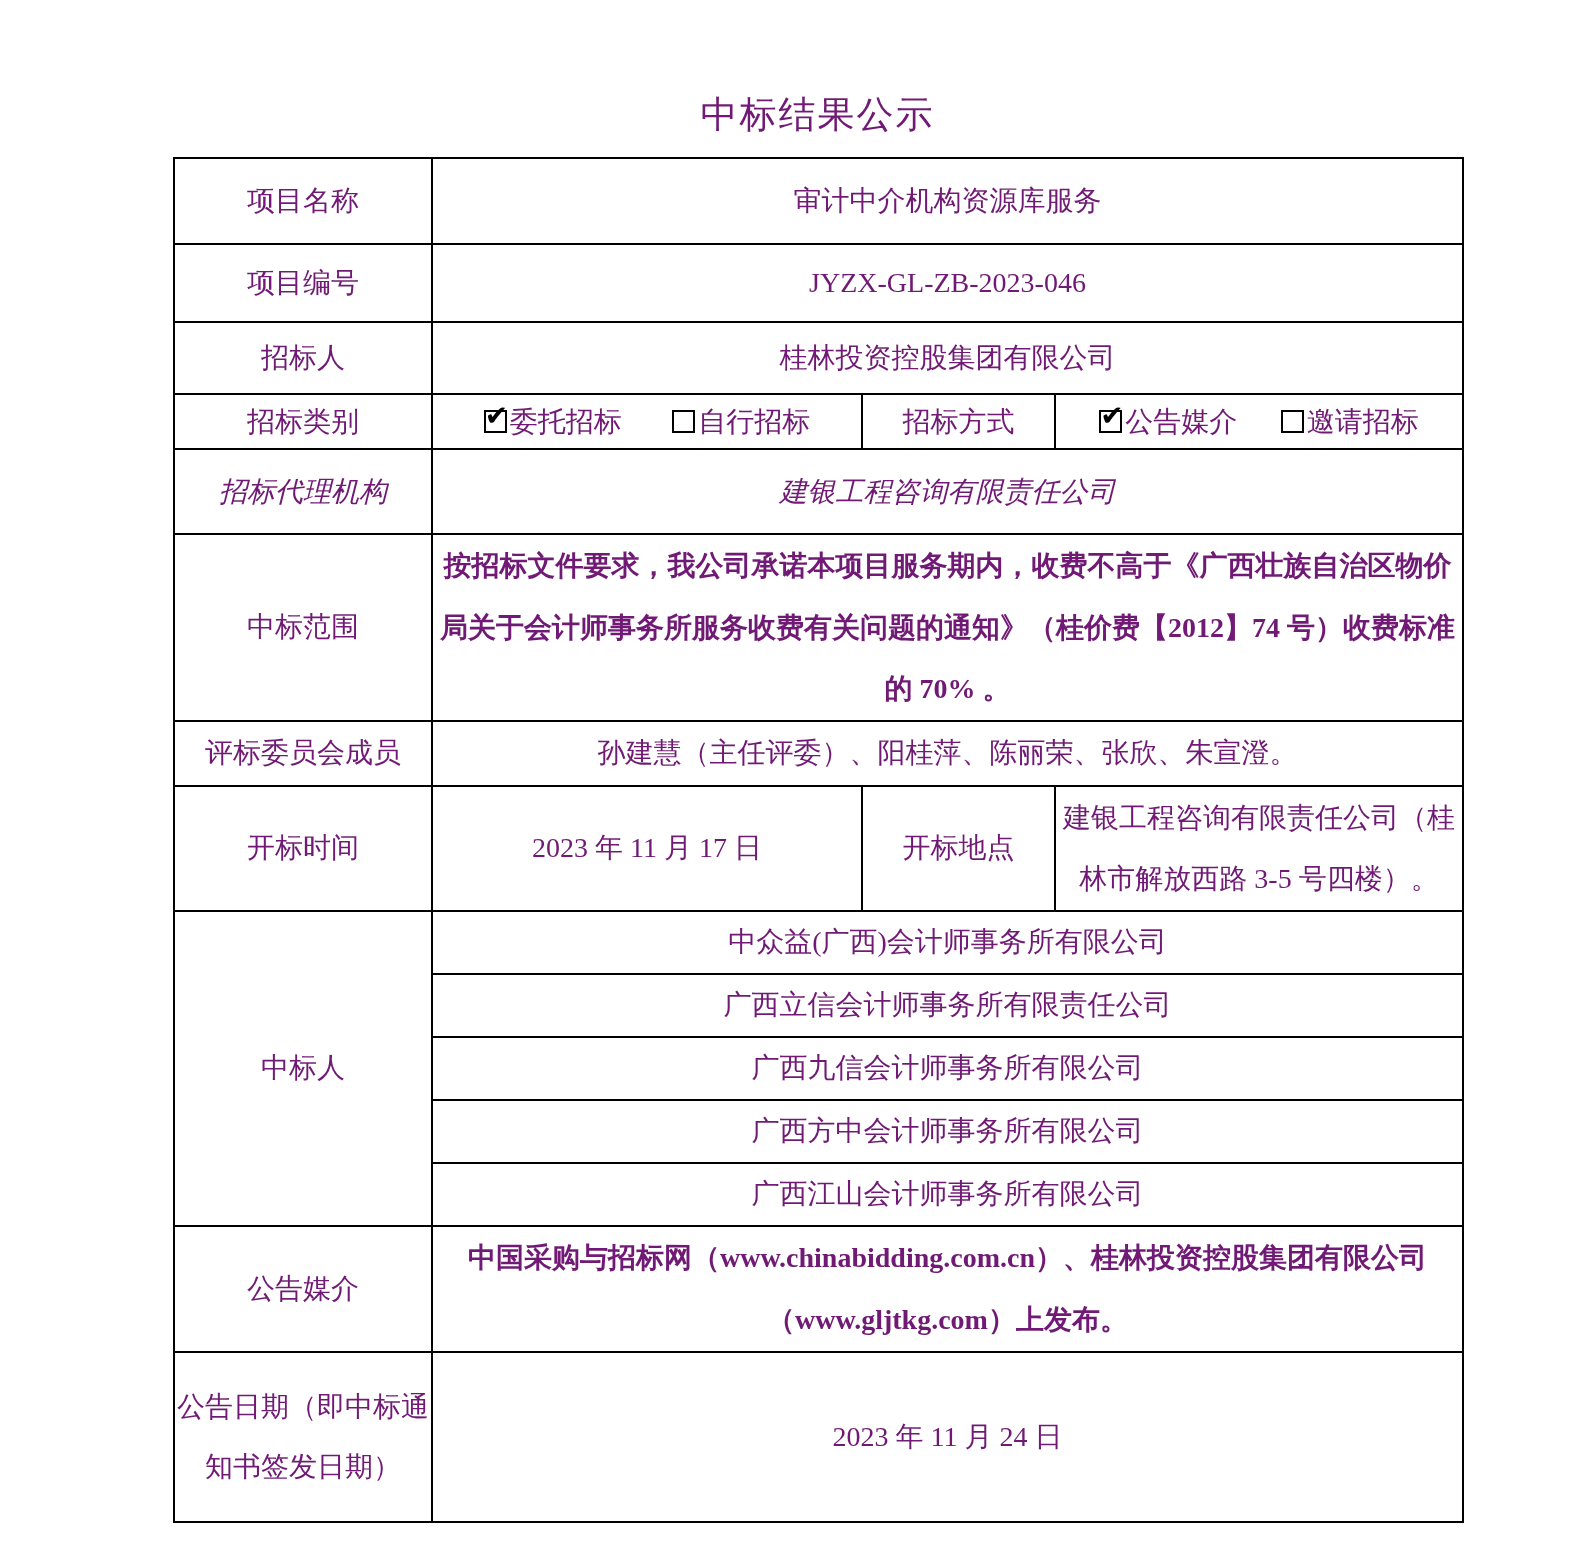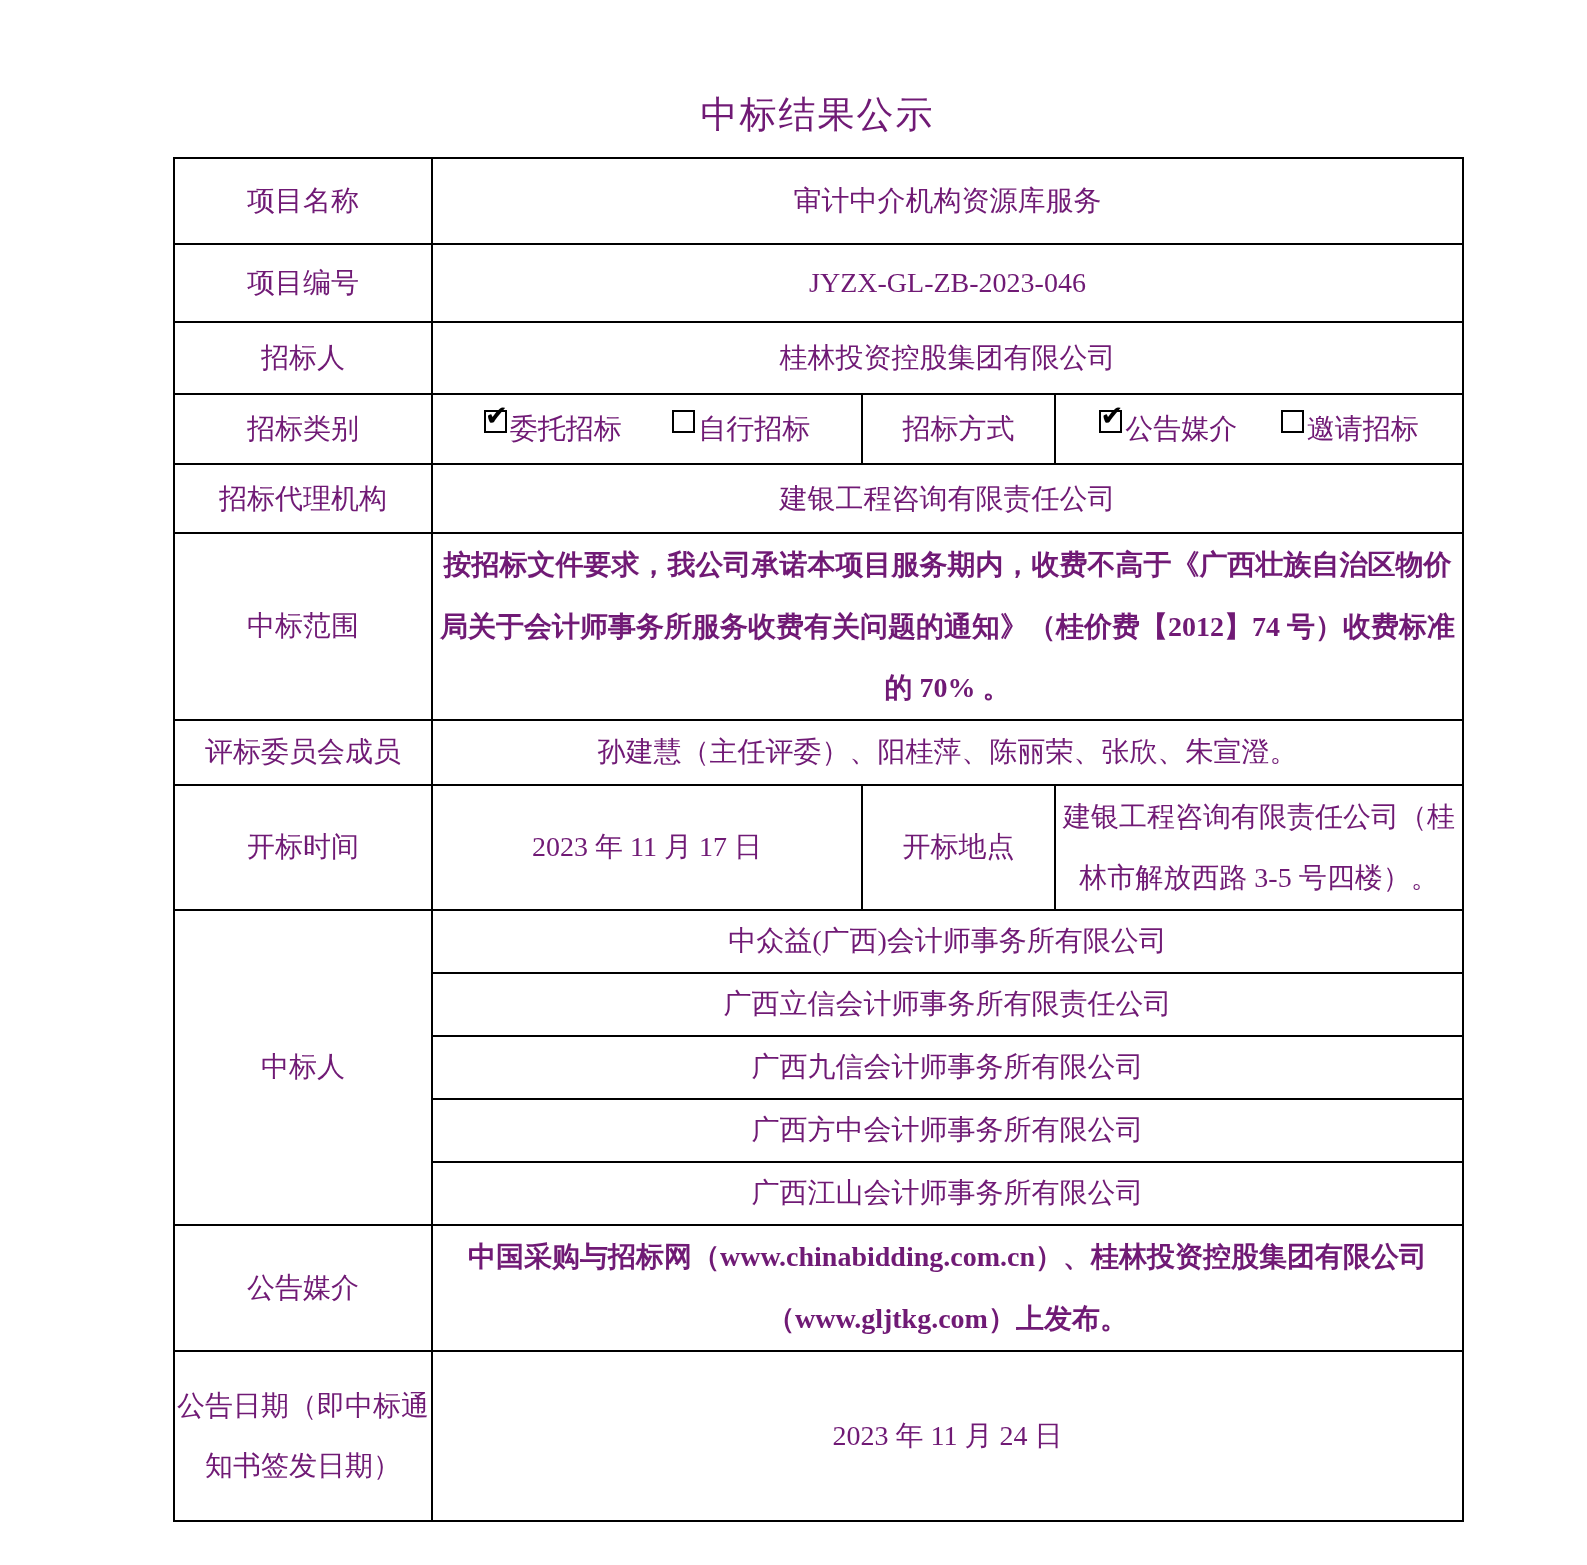--- a/index.html
+++ b/index.html
@@ -37,22 +37,22 @@
   }
   table.result td {
     border: 2px solid #000000;
     text-align: center;
     vertical-align: middle;
     padding: 0;
   }
   tr.r1  { height: 86px; }
   tr.r2  { height: 78px; }
   tr.r3  { height: 72px; }
-  tr.r4  { height: 70px; font-family: Liberation Mono, monospace; }
-  tr.r5  { height: 69px; }
+  tr.r4  { height: 55px; font-family: Liberation Mono, monospace; }
+  tr.r5  { height: 85px; font-style: italic; }
   tr.r6  { height: 185px; }
   tr.r7  { height: 65px; }
   tr.r8  { height: 125px; }
   tr.rw  { height: 63px; }
   tr.r14 { height: 126px; }
   tr.r15 { height: 170px; }
   td.just-cell {
     text-align: left;
     padding: 0 8px;
     line-height: 2.2;
@@ -67,21 +67,21 @@
     padding: 0;
   }
   .cb-row {
     display: flex;
     justify-content: space-evenly;
     align-items: center;
     width: 100%;
   }
   .cb {
     display: inline-flex;
-    align-items: flex-start;
+    align-items: center;
     white-space: nowrap;
   }
   .cb .box {
     width: 19px;
     height: 19px;
     border: 2px solid #000000;
     position: relative;
     margin-right: 3px;
     flex: none;
   }

